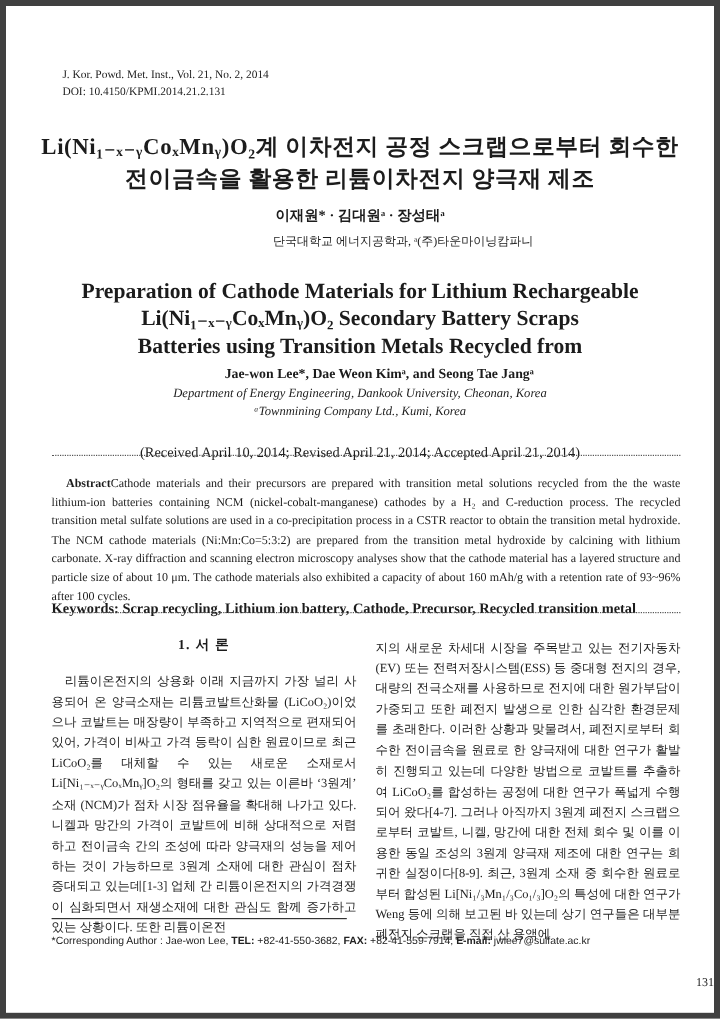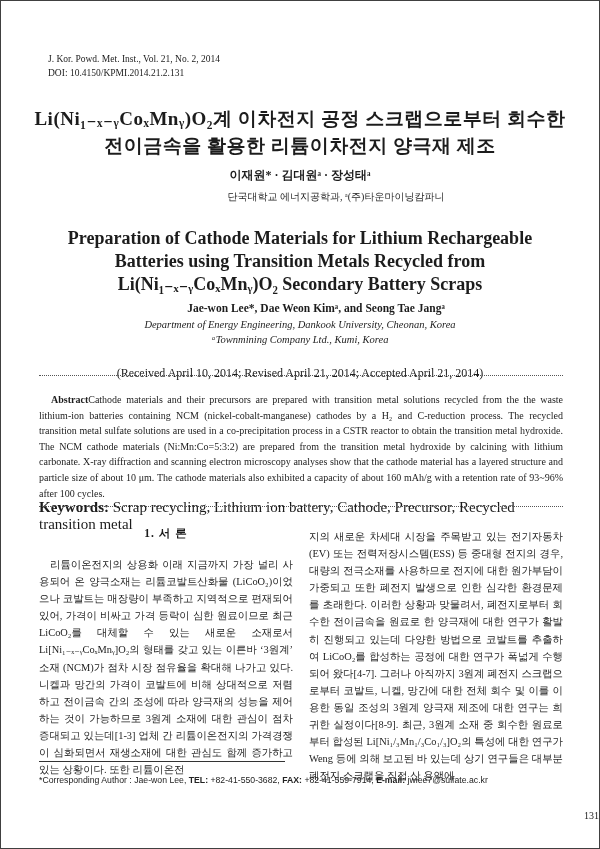--- a/index.html
+++ b/index.html
@@ -1,21 +1,21 @@
 <!DOCTYPE html>
 <html><head>
 <meta charset="utf-8">
 <style>
   html,body{margin:0;padding:0;background:#e8e8e8;}
   .page{
     position:relative;
     width:600px;height:849px;
     margin:0 auto;
     background:#ffffff;
-    border:1px solid #404040;
+    border:5px solid #404040;
     box-sizing:border-box;
     font-family:"Liberation Serif","DejaVu Serif",serif;
     color:#1c1c1c;
     overflow:hidden;
   }
   .journal-head{position:absolute;left:47px;top:52px;font-size:9.5px;line-height:13.5px;}
   .ko-title{position:absolute;left:0;top:104px;width:100%;text-align:center;
     font-size:19px;line-height:27px;font-weight:600;letter-spacing:.5px;}
   .ko-authors{position:absolute;left:0;top:166px;width:100%;text-align:center;
     font-size:12px;font-weight:bold;}
@@ -28,21 +28,21 @@
     font-size:10.5px;font-style:italic;}
   .en-affil2{position:absolute;left:0;top:333px;width:100%;text-align:center;
     font-size:10.5px;font-style:italic;}
   .history{position:absolute;left:0;top:365px;width:100%;text-align:center;font-size:12px;}
   .rule-dotted{position:absolute;left:38px;width:524px;border-top:1.5px dotted #555;height:0;}
   .rule-top{top:374px;}
   .rule-bottom{top:505px;}
   .abstract{position:absolute;left:38px;top:381px;width:524px;
     font-size:10px;line-height:15.6px;text-align:justify;text-indent:12px;}
   .abstract b{margin-right:0;}
-  .keywords{position:absolute;left:38px;top:483px;width:524px;font-size:15px;}
+  .keywords{position:absolute;left:38px;top:483px;width:524px;font-size:12px;font-weight:bold;}
   .sec-heading{position:absolute;left:38px;top:525px;width:254px;text-align:center;
     font-size:11.5px;font-weight:bold;letter-spacing:1px;}
   .col{position:absolute;width:254px;font-size:10.4px;line-height:17.1px;
     text-align:justify;}
   .col-left{left:38px;top:555px;text-indent:11px;}
   .col-right{left:308px;top:527px;}
   .footer-rule{position:absolute;left:38px;top:760px;width:246px;border-top:1px solid #333;height:0;}
   .footer{position:absolute;left:38px;top:765px;width:530px;
     font-family:"Liberation Sans","DejaVu Sans",sans-serif;font-size:8.7px;color:#222;}
   .footer b{font-weight:bold;}
@@ -61,22 +61,22 @@
   <div class="ko-title">
     <div>Li(Ni₁₋ₓ₋ᵧCoₓMnᵧ)O₂계 이차전지 공정 스크랩으로부터 회수한</div>
     <div>전이금속을 활용한 리튬이차전지 양극재 제조</div>
   </div>
 
   <div class="ko-authors">이재원* · 김대원ᵃ · 장성태ᵃ</div>
   <div class="ko-affil">단국대학교 에너지공학과, ᵃ(주)타운마이닝캄파니</div>
 
   <div class="en-title">
     <div>Preparation of Cathode Materials for Lithium Rechargeable</div>
+    <div>Li(Ni₁₋ₓ₋ᵧCoₓMnᵧ)O₂ Secondary Battery Scraps</div>
     <div>Batteries using Transition Metals Recycled from</div>
-    <div>Li(Ni₁₋ₓ₋ᵧCoₓMnᵧ)O₂ Secondary Battery Scraps</div>
   </div>
 
   <div class="en-authors">Jae-won Lee*, Dae Weon Kimᵃ, and Seong Tae Jangᵃ</div>
   <div class="en-affil1">Department of Energy Engineering, Dankook University, Cheonan, Korea</div>
   <div class="en-affil2">ᵃTownmining Company Ltd., Kumi, Korea</div>
   <div class="history">(Received April 10, 2014; Revised April 21, 2014; Accepted April 21, 2014)</div>
 
   <div class="rule-dotted rule-top"></div>
 
   <p class="abstract"><b>Abstract</b><span>Cathode materials and their precursors are prepared with transition metal solutions recycled from the the waste lithium-ion batteries containing NCM (nickel-cobalt-manganese) cathodes by a H₂ and C-reduction process. The recycled transition metal sulfate solutions are used in a co-precipitation process in a CSTR reactor to obtain the transition metal hydroxide. The NCM cathode materials (Ni:Mn:Co=5:3:2) are prepared from the transition metal hydroxide by calcining with lithium carbonate. X-ray diffraction and scanning electron microscopy analyses show that the cathode material has a layered structure and particle size of about 10 μm. The cathode materials also exhibited a capacity of about 160 mAh/g with a retention rate of 93~96% after 100 cycles.</span></p>

